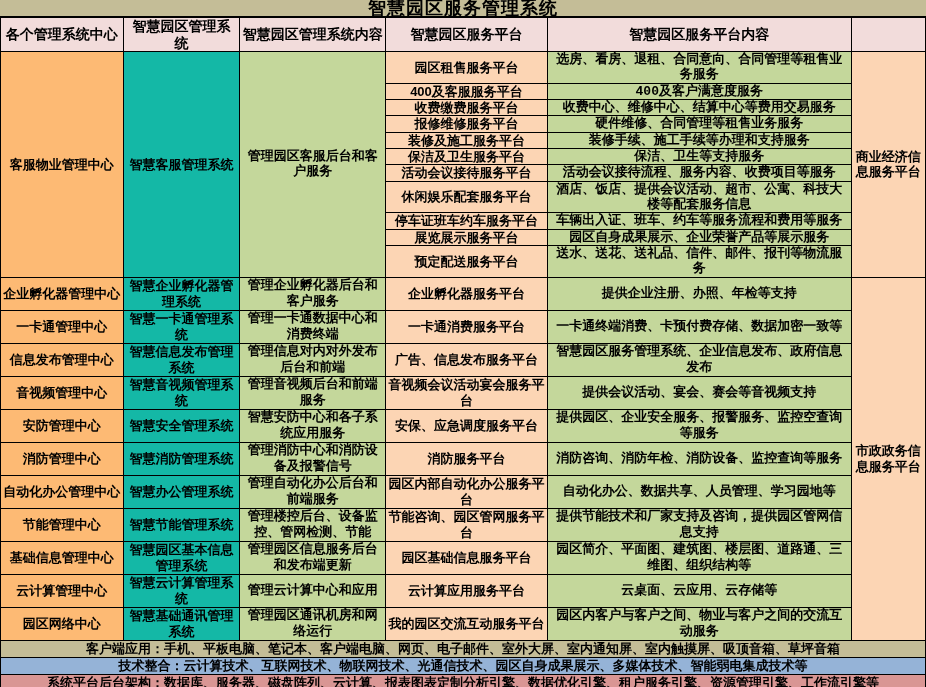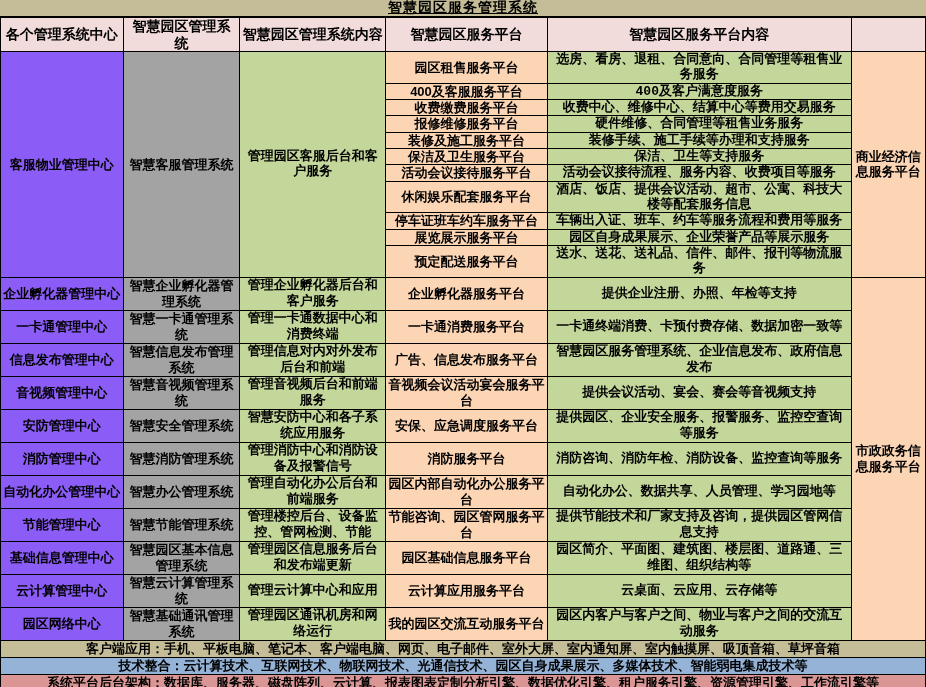--- a/index.html
+++ b/index.html
@@ -3,37 +3,37 @@
 <meta charset="utf-8">
 <style>
   html,body{margin:0;padding:0;}
   body{
     width:926px;height:687px;overflow:hidden;background:#c4bd97;
     font-family:"Liberation Sans","DejaVu Sans",sans-serif;
     color:#000;
   }
   .page-title{
     height:16px;display:flex;align-items:center;justify-content:center;
-    font-weight:bold;font-size:14px;letter-spacing:1px;text-decoration:underline;
+    font-weight:bold;font-size:18px;letter-spacing:1px;
   }
   table.grid{
     border-collapse:collapse;table-layout:fixed;width:926px;
     border-top:2px solid #000;
   }
   .grid td,.grid th{
     border:1px solid #000;text-align:center;vertical-align:middle;
     font-weight:bold;font-size:13px;line-height:1.18;padding:0 2px;
     overflow:hidden;word-break:break-all;
   }
   .grid th{background:#f2dcdb;font-size:14px;height:21px;}
   
   .w1{width:122px}.w2{width:116px}.w3{width:145px}.w4{width:161px}.w5{width:302px}.w6{width:74px}
   
-  .c-center{background:#8b5cf6;}
-  .c-system{background:#a3a3a3;}
+  .c-center{background:#fdba74;}
+  .c-system{background:#14b8a6;}
   .c-green{background:#c4d79b;font-family:Liberation Mono, monospace;}
   .c-plat{background:#fcd5b4;}
   .c-right{background:#fcd5b4;}
   
   tr.r-tall td{height:28px;}
   tr.r-one td{height:15px;}
   tr.r-sec td{height:32px;}
   tr.r-foot td{height:16px;}
   
   .f-client{background:#c4bd97;border-radius:8px;}

